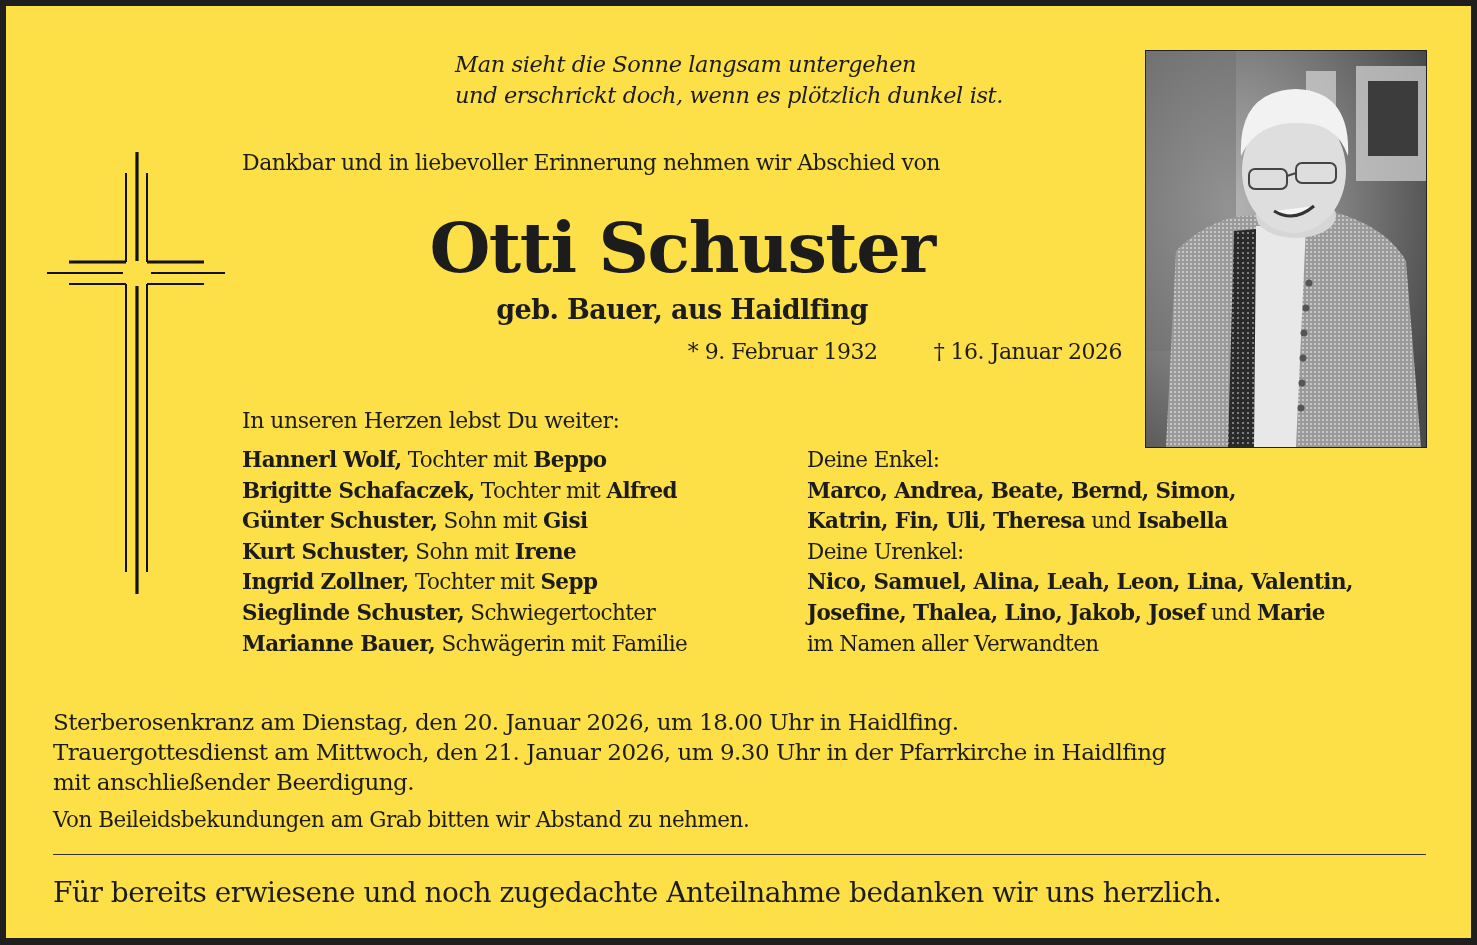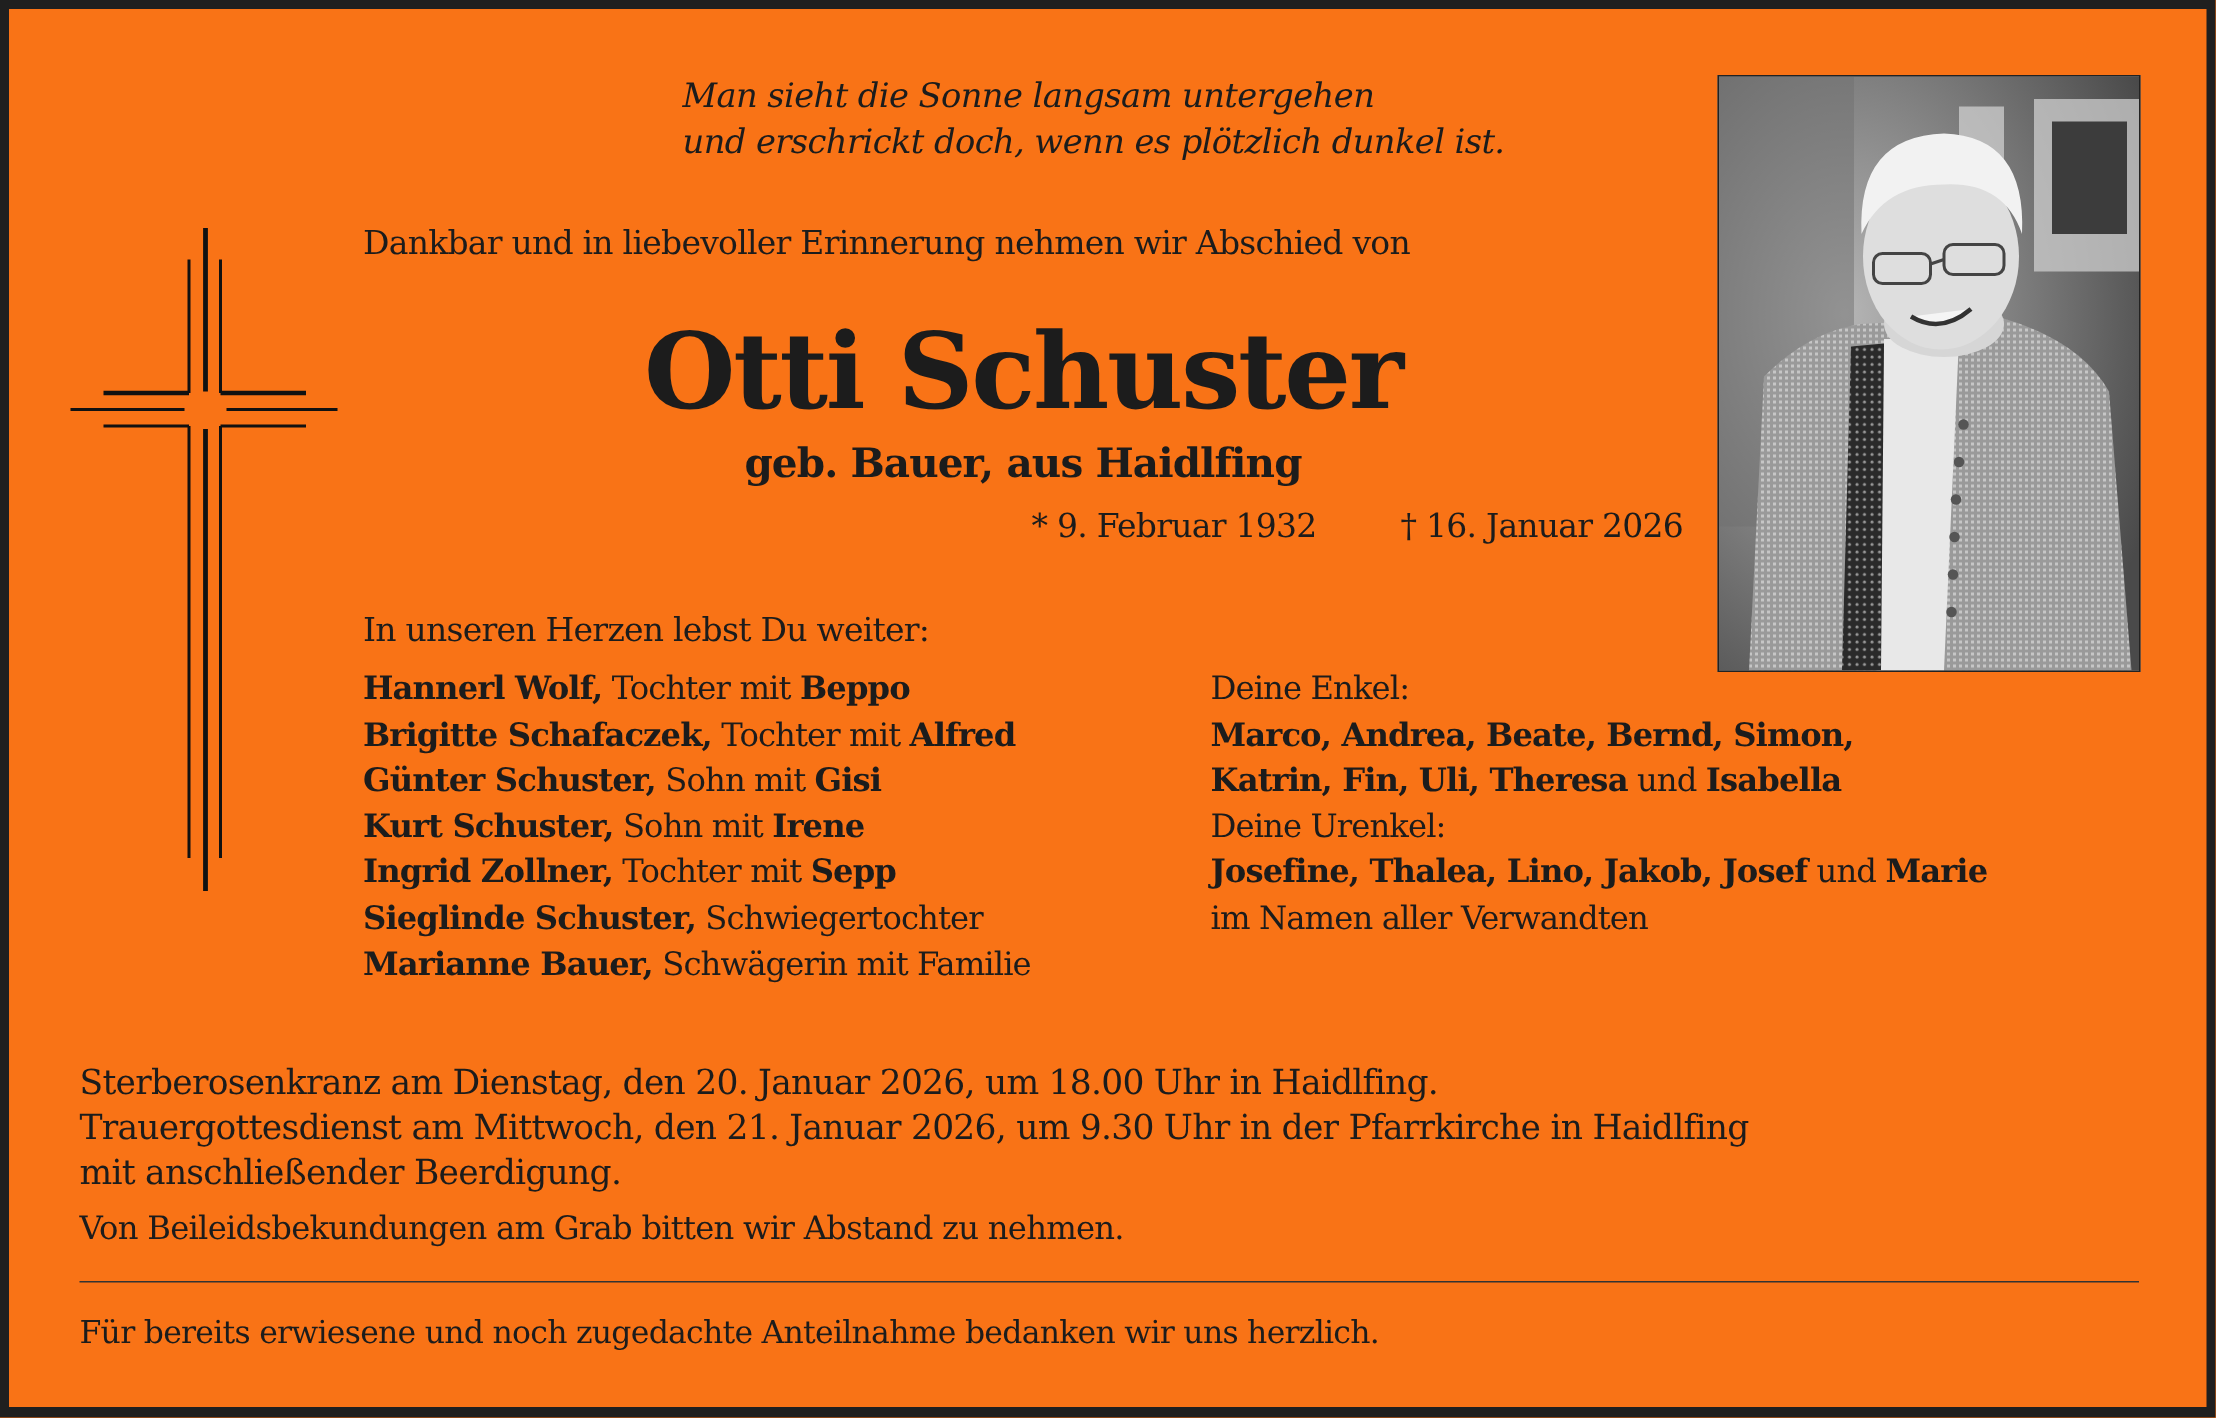--- a/index.html
+++ b/index.html
@@ -3,21 +3,21 @@
   <meta charset="utf-8">
   <style>
     html, body { margin: 0; padding: 0; }
     body {
       width: 1477px; height: 945px; background: #1f1f1f;
       font-family: "DejaVu Serif", "Liberation Serif", serif;
       color: #1c1c1c; position: relative; overflow: hidden;
     }
     .card {
       position: absolute; left: 6px; top: 6px; width: 1465px; height: 932px;
-      background: #f97316;
+      background: #fde047;
     }
     .abs { position: absolute; white-space: nowrap; }
     .quote {
       left: 449px; top: 43px; font-style: italic; font-size: 22.5px; line-height: 31px;
       font-family: "DejaVu Serif", serif; letter-spacing: -0.4px;
     }
     .intro { left: 236px; top: 144px; font-size: 22px; letter-spacing: -0.5px; }
     .name {
       left: 236px; width: 880px; top: 200px; text-align: center;
       font-size: 70px; font-weight: bold; letter-spacing: -1.5px; line-height: 84px;
@@ -29,21 +29,21 @@
     .dates .gap { width: 56px; }
     .hearts { left: 236px; top: 402px; font-size: 22px; letter-spacing: -0.5px; }
     .col { font-size: 21.5px; line-height: 30.6px; letter-spacing: -0.6px; }
     .col-left { left: 236px; top: 439px; }
     .col-right { left: 801px; top: 439px; }
     .col b { font-weight: bold; }
     .row { display: block; }
     .events { left: 47px; top: 701px; font-size: 23px; line-height: 30px; letter-spacing: -0.5px; }
     .note { left: 47px; top: 801px; font-size: 21.5px; letter-spacing: -0.5px; }
     .rule { position: absolute; left: 47px; top: 848px; width: 1373px; height: 1px; background: #333; }
-    .thanks { left: 47px; top: 870px; font-size: 21px; letter-spacing: -0.5px; }
+    .thanks { left: 47px; top: 870px; font-size: 28px; letter-spacing: -0.5px; }
     .photo {
       position: absolute; left: 1139px; top: 44px; width: 280px; height: 396px;
       border: 1.5px solid #222; overflow: hidden; background: #8a8a8a;
     }
     .cross { position: absolute; left: 0; top: 0; }
   </style>
 </head>
 <body>
 
 <div class="card">
@@ -145,20 +145,21 @@
     <div class="row"><b>Ingrid Zollner,</b><span> Tochter mit </span><b>Sepp</b></div>
     <div class="row"><b>Sieglinde Schuster,</b><span> Schwiegertochter</span><b></b></div>
     <div class="row"><b>Marianne Bauer,</b><span> Schwägerin mit Familie</span><b></b></div>
   </div>
 
   <div class="abs col col-right">
     <div class="row">Deine Enkel:</div>
     <div class="row"><b>Marco, Andrea, Beate, Bernd, Simon,</b></div>
     <div class="row"><b>Katrin, Fin, Uli, Theresa</b><span> und </span><b>Isabella</b></div>
     <div class="row">Deine Urenkel:</div>
+    <div class="row"><b>Nico, Samuel, Alina, Leah, Leon, Lina, Valentin,</b></div>
     <div class="row"><b>Josefine, Thalea, Lino, Jakob, Josef</b><span> und </span><b>Marie</b></div>
     <div class="row">im Namen aller Verwandten</div>
   </div>
 
   <div class="abs events">
     <div>Sterberosenkranz am Dienstag, den 20. Januar 2026, um 18.00 Uhr in Haidlfing.</div>
     <div>Trauergottesdienst am Mittwoch, den 21. Januar 2026, um 9.30 Uhr in der Pfarrkirche in Haidlfing</div>
     <div>mit anschließender Beerdigung.</div>
   </div>
 

